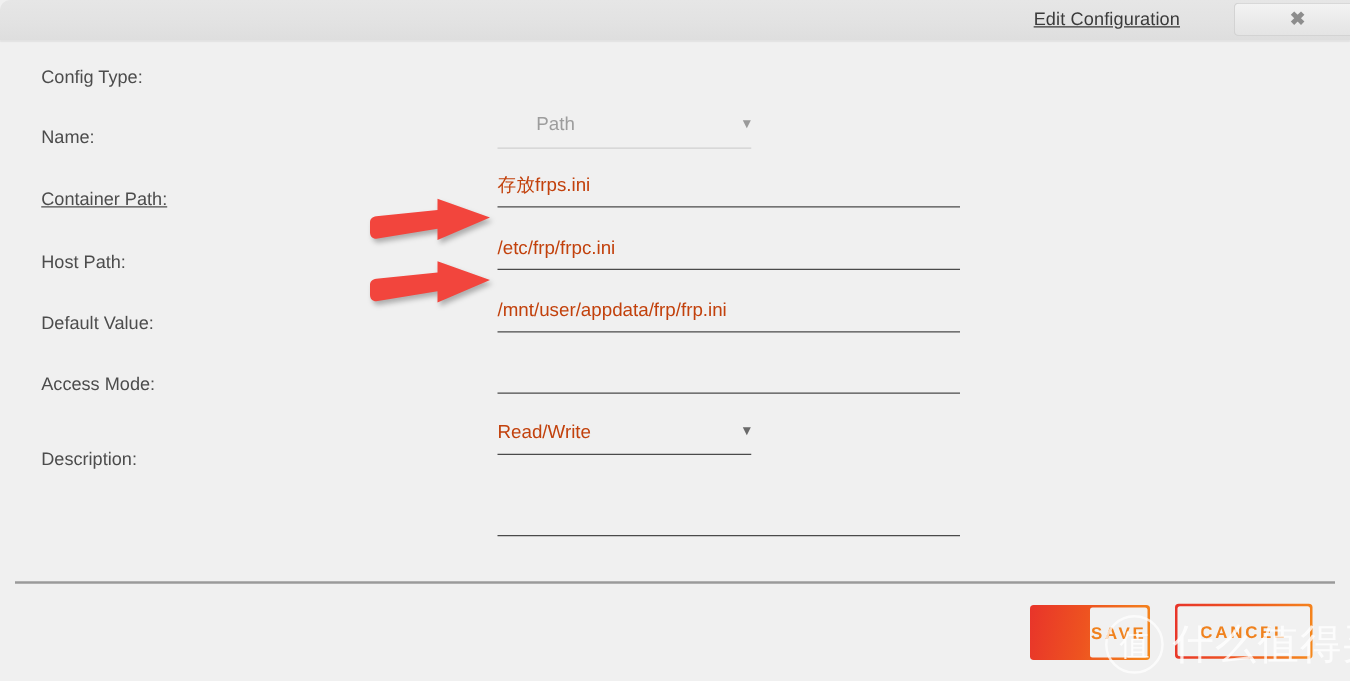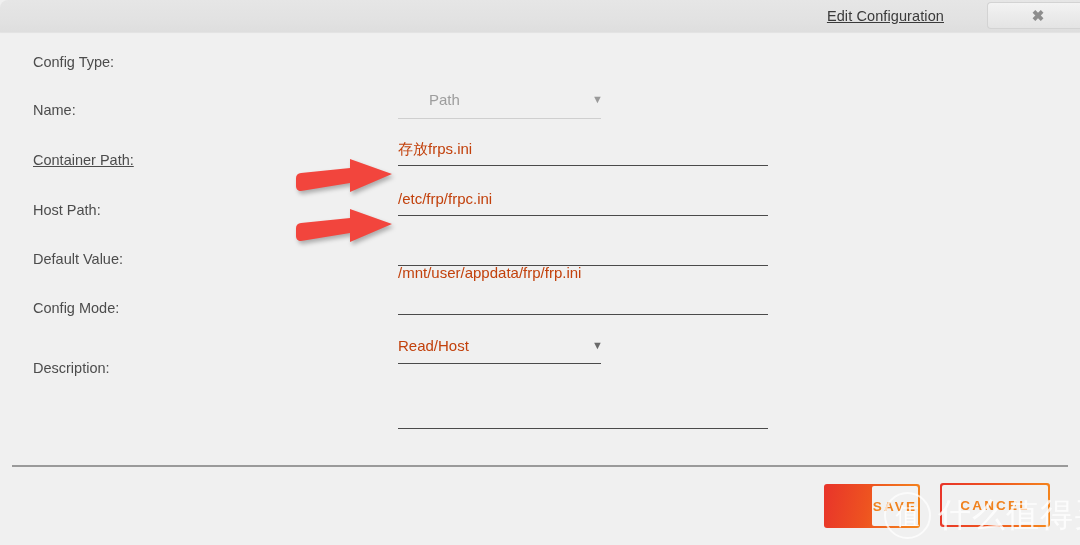--- a/index.html
+++ b/index.html
@@ -235,38 +235,38 @@
     <div class="label" style="top:2px;text-decoration:underline;">Container Path:</div>
   </div>
   <div class="field" style="top:157px;">
     <div class="field-text">/etc/frp/frpc.ini</div>
   </div>
   <div class="underline" style="top:183px; width:370px;"></div>
 
   <div class="row" style="top:168px;">
     <div class="label" style="top:2px;">Host Path:</div>
   </div>
-  <div class="field" style="top:207px;margin-top:24px;">
+  <div class="field" style="top:207px;">
     <div class="field-text">/mnt/user/appdata/frp/frp.ini</div>
   </div>
   <div class="underline" style="top:233px; width:370px;"></div>
 
   <div class="row" style="top:217px;">
     <div class="label" style="top:2px;">Default Value:</div>
   </div>
   <div class="field" style="top:256px;">
     <div class="field-text"></div>
   </div>
   <div class="underline" style="top:282px; width:370px;"></div>
 
   <div class="row" style="top:266px;">
-    <div class="label" style="top:2px;">Config Mode:</div>
+    <div class="label" style="top:2px;">Access Mode:</div>
   </div>
   <div class="field" style="top:304px;">
-    <div class="field-text">Read/Host</div>
+    <div class="field-text">Read/Write</div>
   </div>
   <div class="caret" style="left:592px; top:308px;">▼</div>
   <div class="underline" style="top:331px; width:203px;"></div>
 
   <div class="row" style="top:314px;">
     <div class="label" style="top:2px;margin-top:12px;">Description:</div>
   </div>
   <div class="field" style="top:352px; width:370px; height:70px;">
     <div class="field-text"></div>
   </div>

